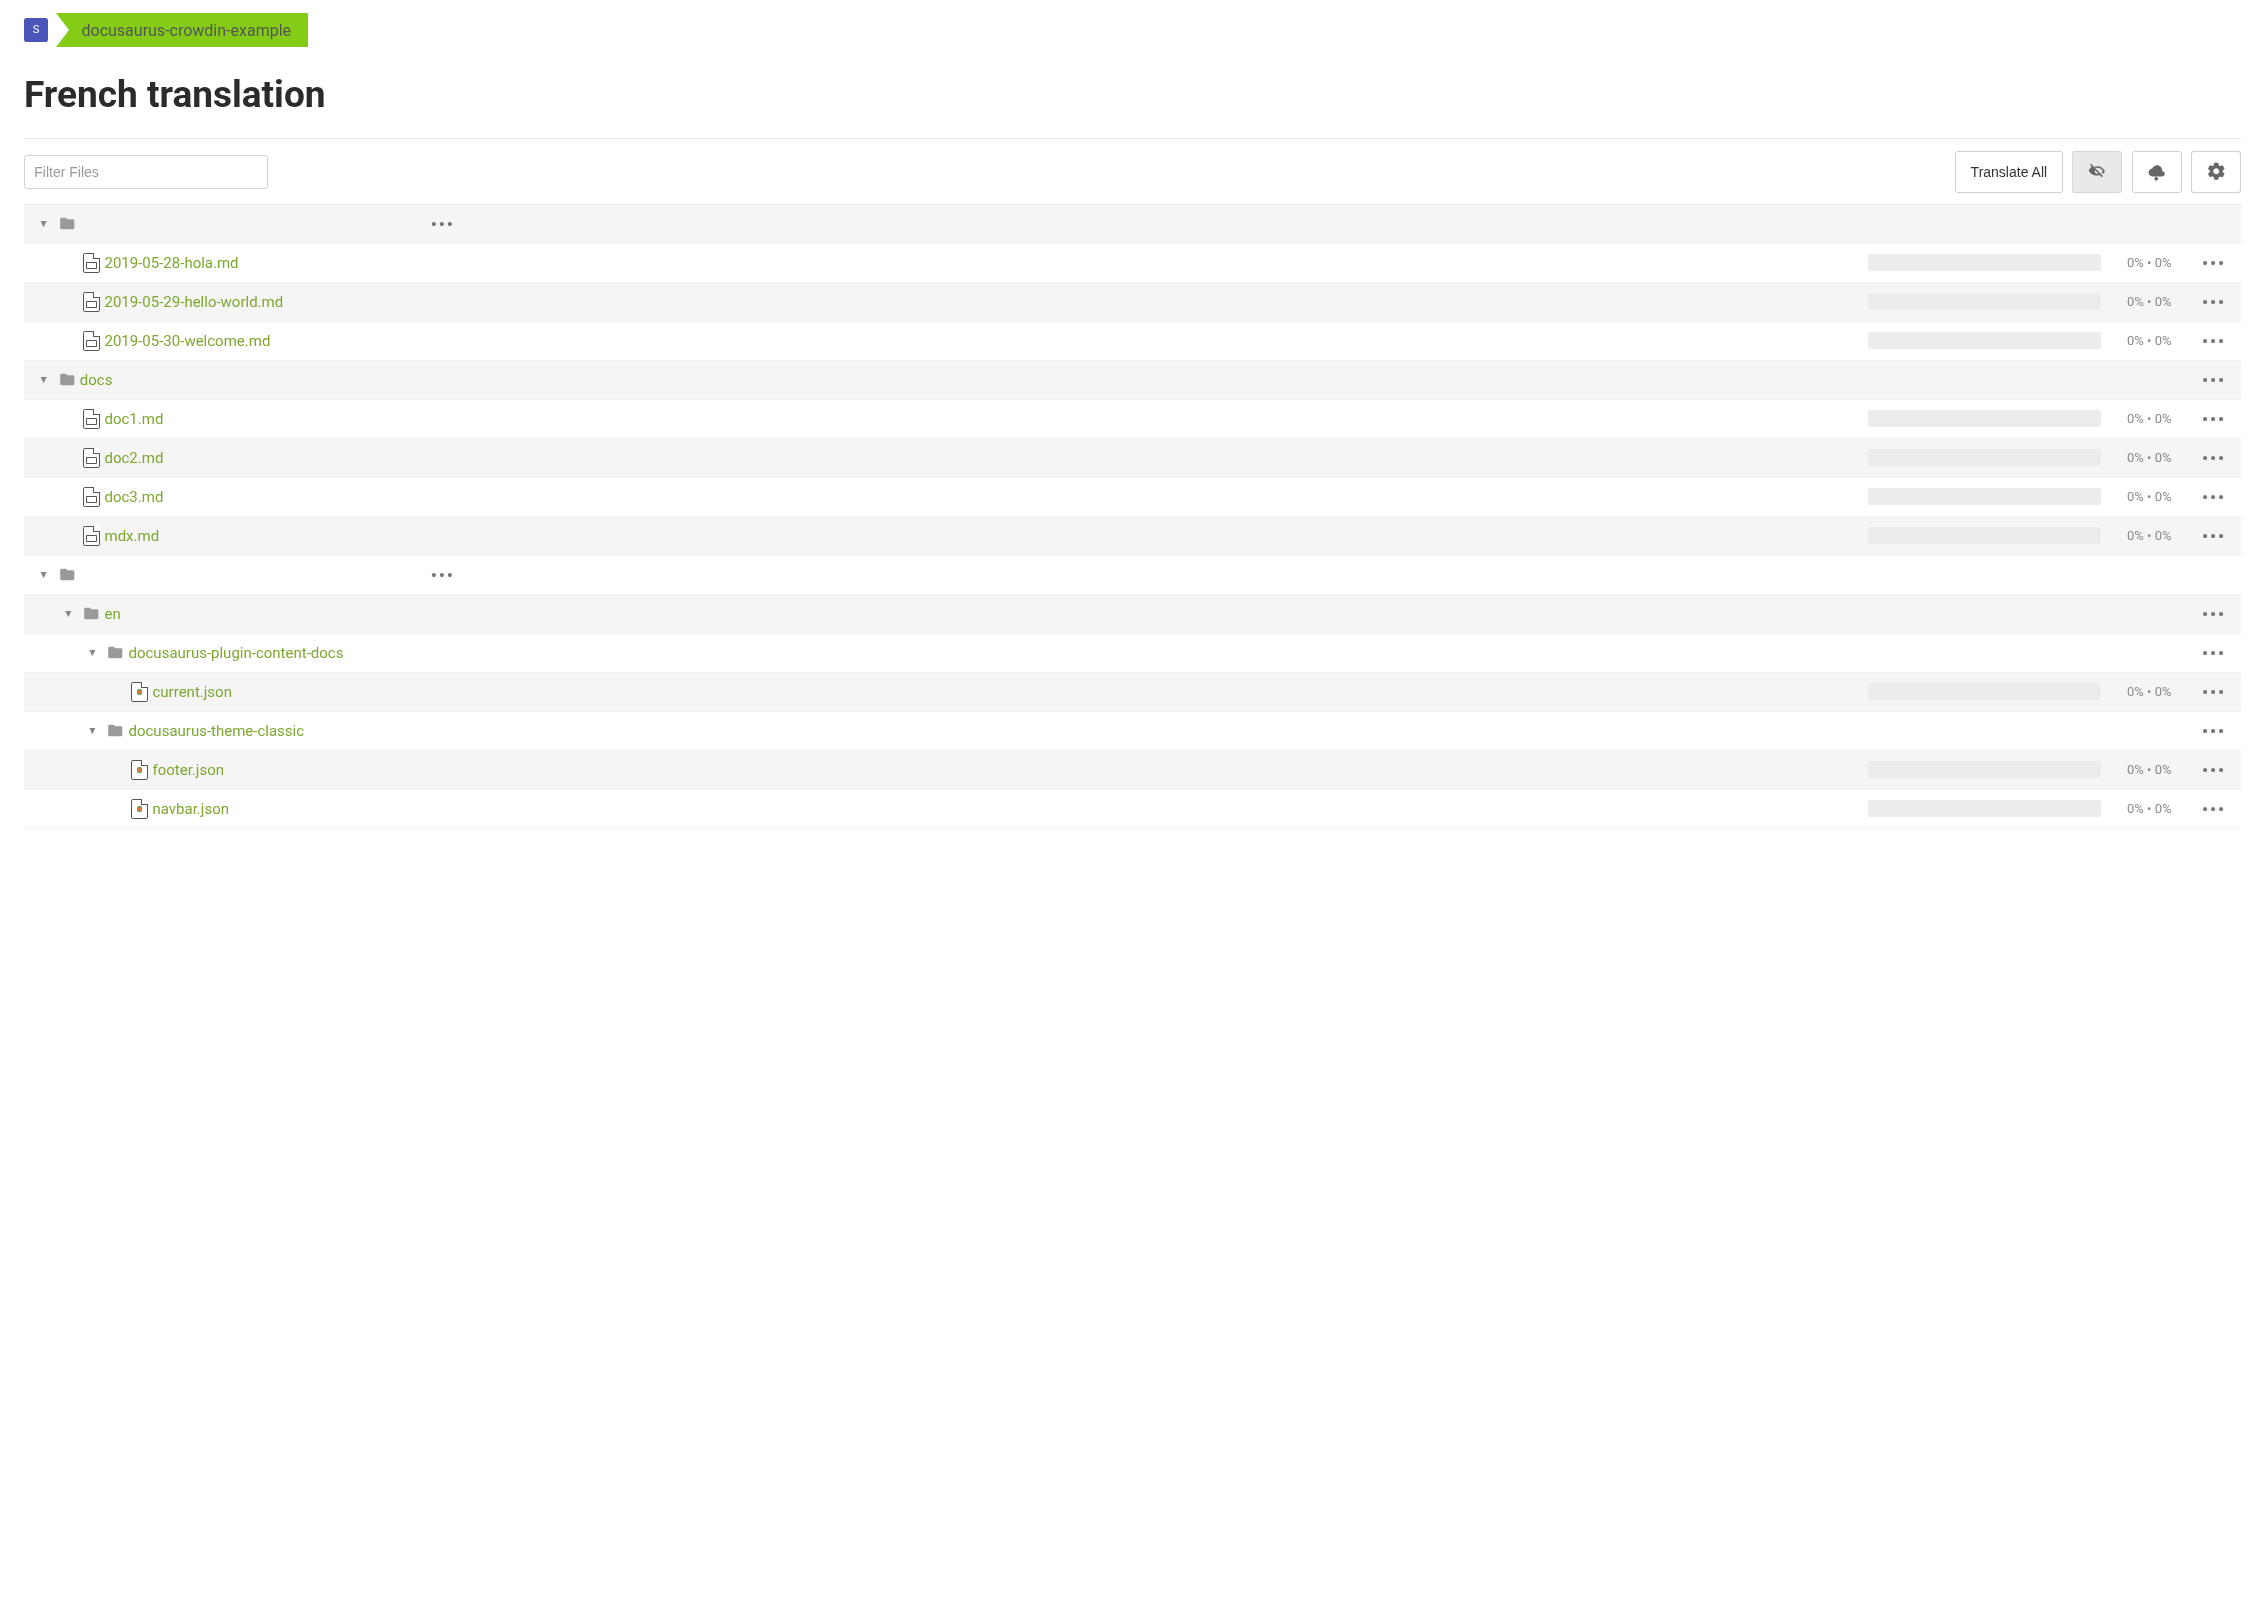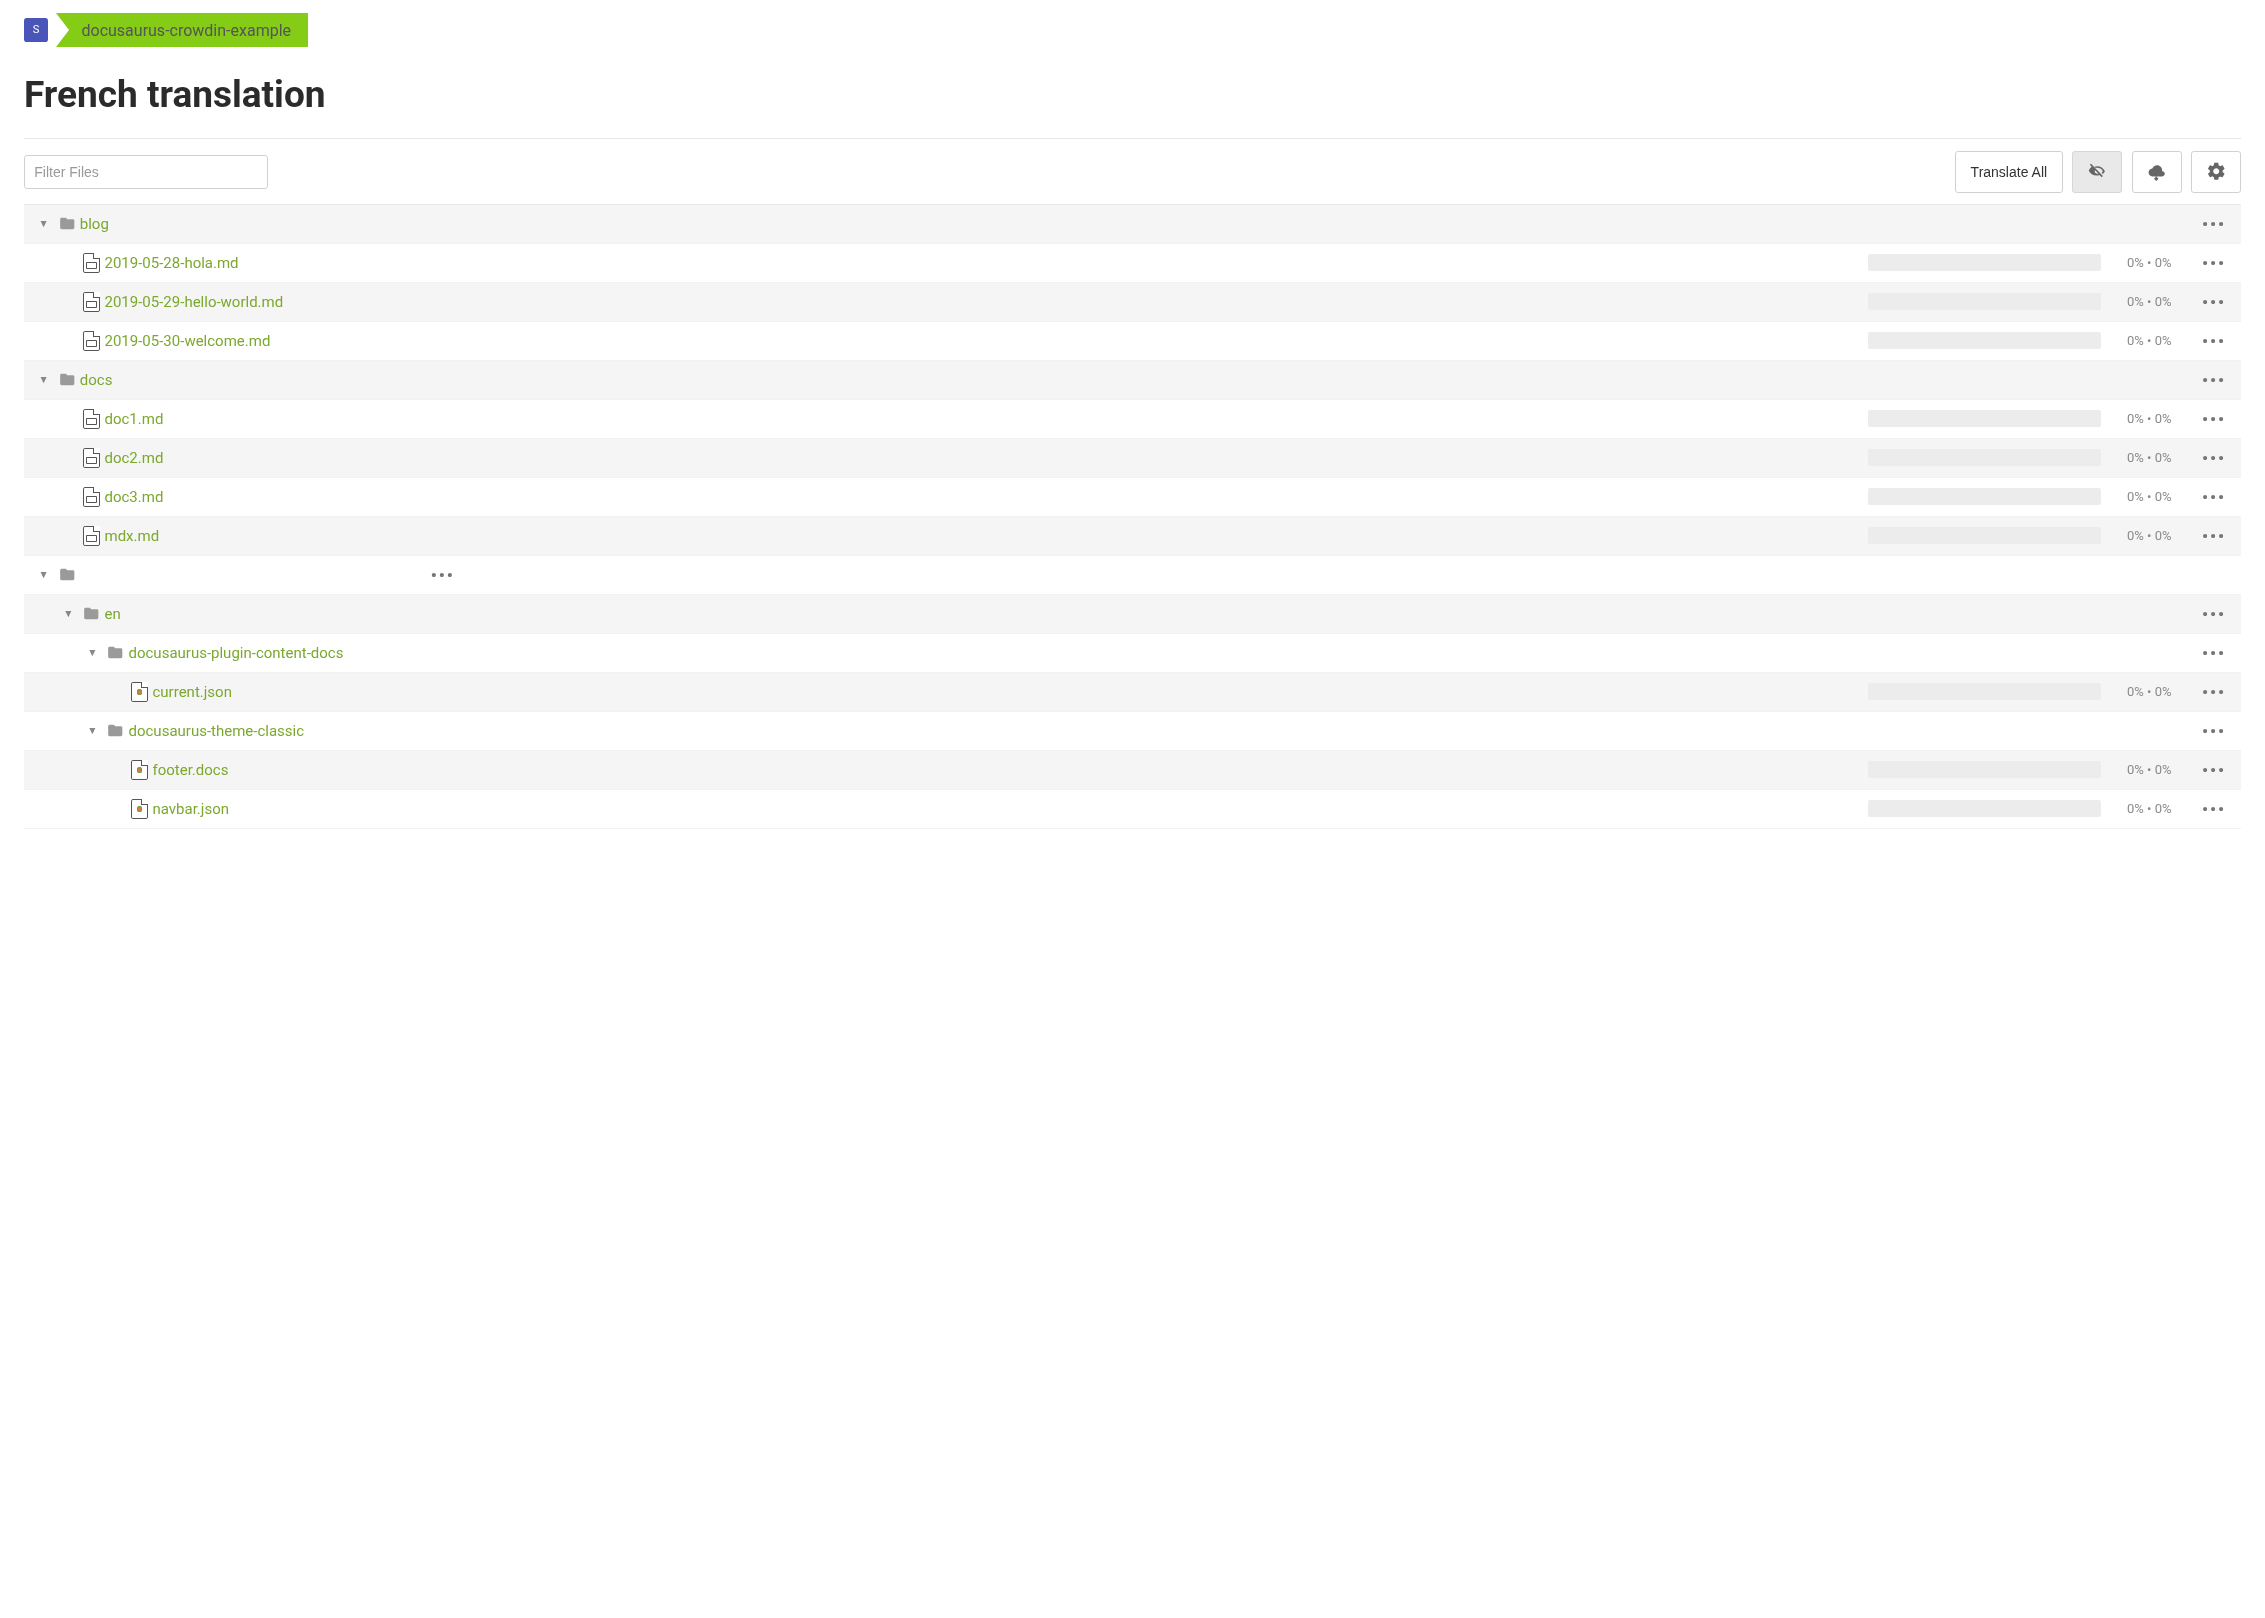--- a/index.html
+++ b/index.html
@@ -220,21 +220,20 @@
 
   <div class="tree" id="tree">
       <div class="row zebra">
         <div class="indent" style="width: 9.3px;"></div>
         <div class="caret">▼</div>
         <div class="icon-cell">
           <svg class="folder-icon" viewBox="0 0 24 24">
             <path d="M10 4H4C2.9 4 2 4.9 2 6v12c0 1.1 0.9 2 2 2h16c1.1 0 2-0.9 2-2V8c0-1.1-0.9-2-2-2h-8L10 4z"></path>
           </svg>
         </div>
-        <div class="name">blog</div>
         <div class="progress-wrap hidden"></div>
         <div class="percent hidden"></div>
         <div class="more">•••</div>
       </div>
       <div class="row">
         <div class="indent" style="width: 34px;"></div>
         <div class="caret blank">▼</div>
         <div class="icon-cell">
           <div class="file-shell file-md"></div>
         </div>
@@ -383,21 +382,21 @@
         <div class="progress-wrap hidden"></div>
         <div class="percent hidden"></div>
         <div class="more">•••</div>
       </div>
       <div class="row zebra">
         <div class="indent" style="width: 82px;"></div>
         <div class="caret blank">▼</div>
         <div class="icon-cell">
           <div class="file-shell file-json"></div>
         </div>
-        <div class="name">footer.docs</div>
+        <div class="name">footer.json</div>
         <div class="progress-wrap"></div>
         <div class="percent">0% • 0%</div>
         <div class="more">•••</div>
       </div>
       <div class="row">
         <div class="indent" style="width: 82px;"></div>
         <div class="caret blank">▼</div>
         <div class="icon-cell">
           <div class="file-shell file-json"></div>
         </div>

